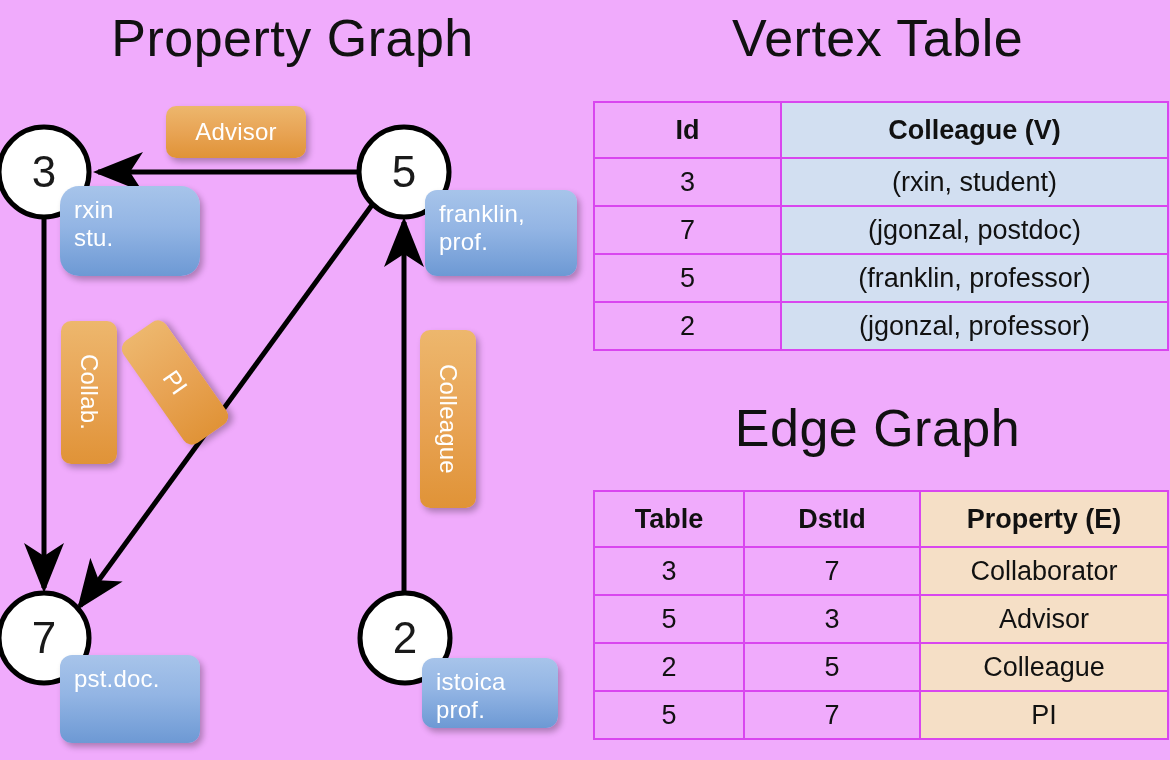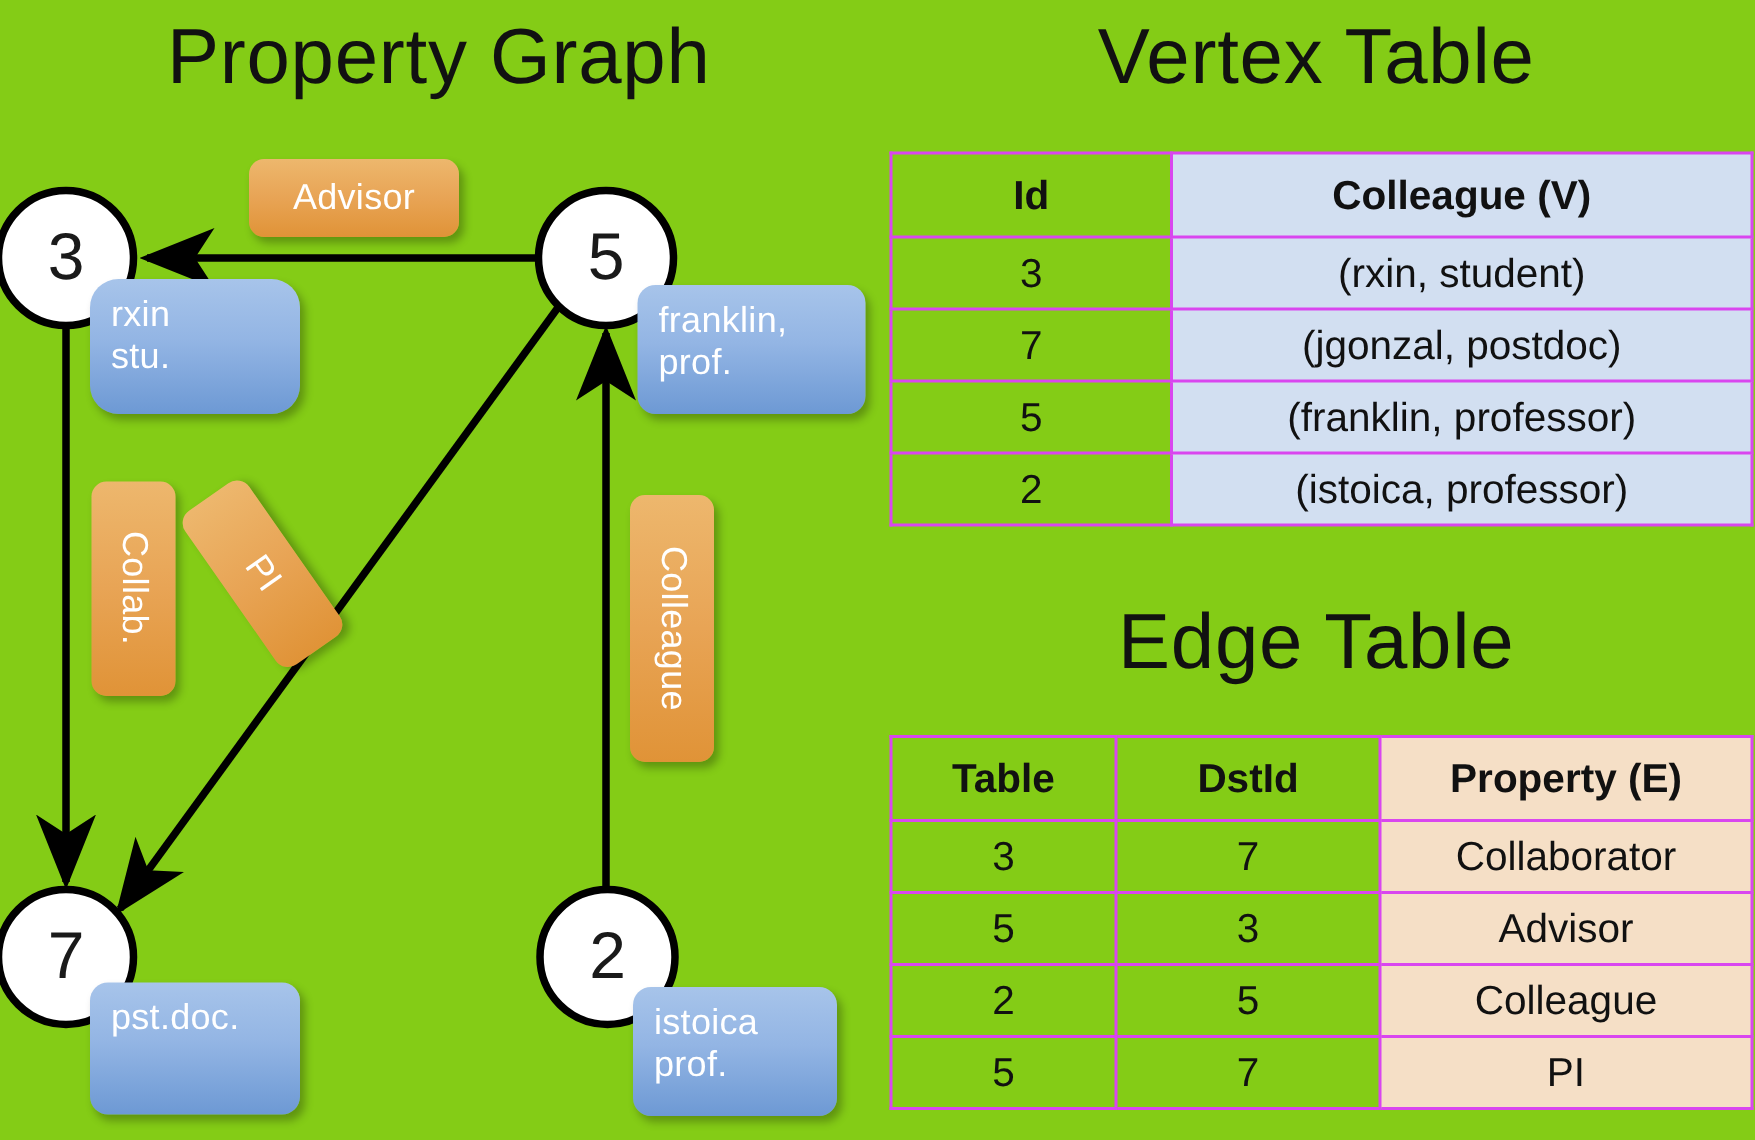--- a/index.html
+++ b/index.html
@@ -3,21 +3,21 @@
 <meta charset="utf-8">
 <style>
   * { box-sizing: border-box; }
   html, body {
     margin: 0; padding: 0;
     width: 1170px; height: 760px;
     background: #ffffff;
     font-family: "Liberation Sans", sans-serif;
     overflow: hidden;
   }
-  #page { position: relative; width: 1170px; height: 760px; background:#84cc16; }
+  #page { position: relative; width: 1170px; height: 760px; background:#f0abfc; }
 
   
   .title {
     position: absolute;
     font-weight: 300;
     color: #111;
     letter-spacing: 0.5px;
     white-space: nowrap;
     text-align: center;
   }
@@ -103,21 +103,21 @@
   #edge-table col.c-prop { width: 248px; }
   #edge-table .prop-cell { background: #f5dfc6; }
 </style>
 </head>
 <body>
 
 <div id="page">
 
   <div class="title" id="title-property-graph">Property Graph</div>
   <div class="title" id="title-vertex-table">Vertex Table</div>
-  <div class="title" id="title-edge-table">Edge Table</div>
+  <div class="title" id="title-edge-table">Edge Graph</div>
 
   <div id="graph">
 
     <svg id="graph-svg" viewBox="0 0 585 760">
       <defs>
         <marker id="arrowhead" markerWidth="10" markerHeight="8" refX="9" refY="4" orient="auto" markerUnits="strokeWidth">
           <path d="M0,0 L10,4 L0,8 L2.6,4 z" fill="#000"></path>
         </marker>
       </defs>
 
@@ -147,21 +147,21 @@
 
     <div class="vbox" style="left:425px; top:190px; width:152px; height:86px;">
       <div>franklin,</div>
       <div>prof.</div>
     </div>
 
     <div class="vbox" style="left:60px; top:655px; width:140px; height:88px;">
       <div>pst.doc.</div>
     </div>
 
-    <div class="vbox" style="left:422px; top:658px; width:136px; height:86px;">
+    <div class="vbox" style="left:422px; top:658px; width:136px; height:70px;">
       <div>istoica</div>
       <div>prof.</div>
     </div>
 
     <div class="ebox" style="left:166px; top:106px; width:140px; height:52px;">
       <span>Advisor</span>
     </div>
 
     <div class="ebox" style="left:61px; top:321px; width:56px; height:143px;">
       <span class="vert">Collab.</span>
@@ -195,21 +195,21 @@
       <tr>
         <td>7</td>
         <td class="prop-cell">(jgonzal, postdoc)</td>
       </tr>
       <tr>
         <td>5</td>
         <td class="prop-cell">(franklin, professor)</td>
       </tr>
       <tr>
         <td>2</td>
-        <td class="prop-cell">(istoica, professor)</td>
+        <td class="prop-cell">(jgonzal, professor)</td>
       </tr>
     </tbody>
   </table>
 
   <table class="tbl" id="edge-table">
     <colgroup>
         <col class="c-src">
         <col class="c-dst">
         <col class="c-prop">
       </colgroup>

